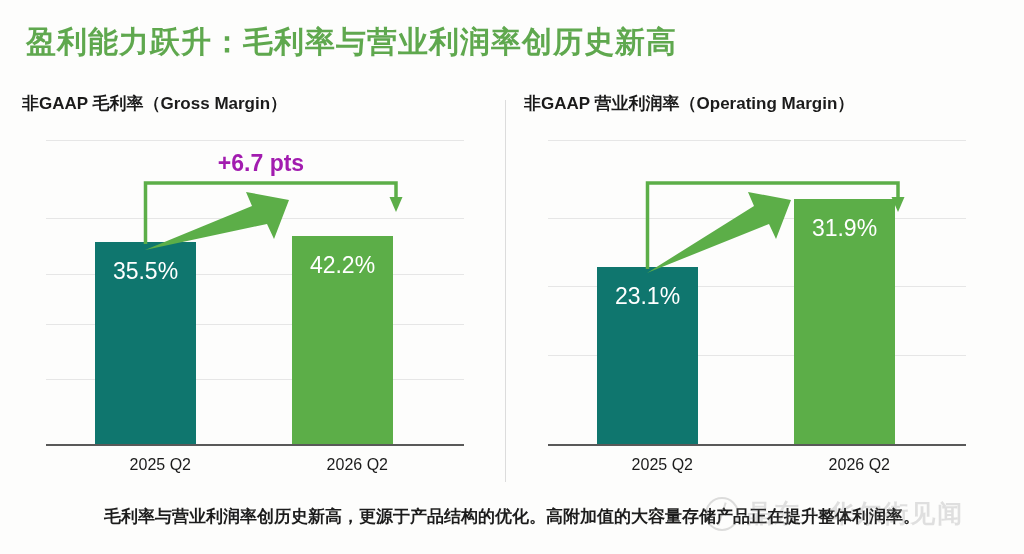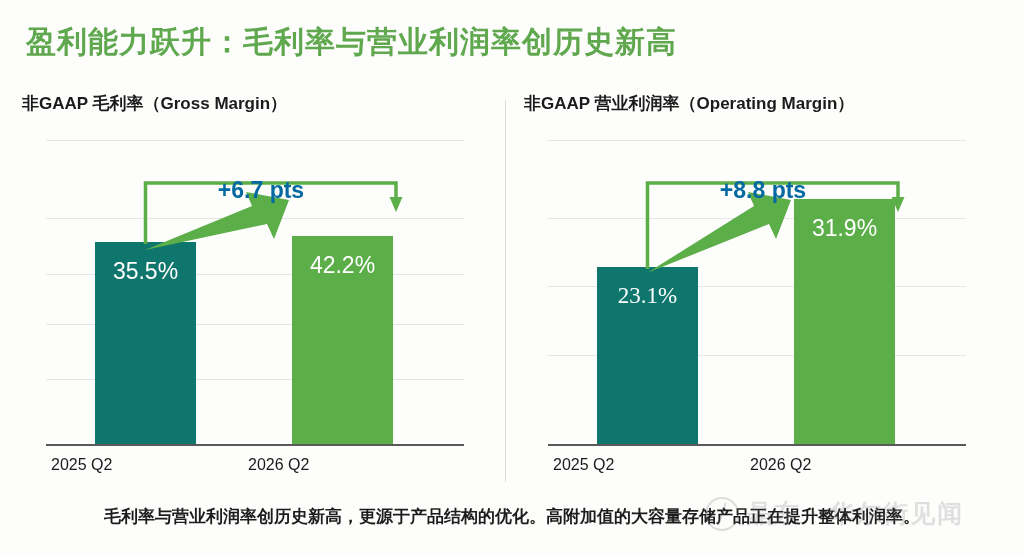--- a/index.html
+++ b/index.html
@@ -100,44 +100,43 @@
     color: #ffffff;
     white-space: nowrap;
   }
 
   .xlabel {
     position: absolute;
     top: 364px;
     font-size: 16px;
     color: #1b1b1b;
     width: 140px;
-    text-align: left;
+    text-align: right;
     white-space: nowrap;
   }
   .xlabel.first  { left: 29px; }
   .xlabel.second { left: 226px; }
 
   .annot-svg {
     position: absolute;
     left: 24px;
     top: 48px;
     width: 418px;
     height: 306px;
     overflow: visible;
     pointer-events: none;
   }
   .delta-label {
     position: absolute;
     font-size: 23px;
     font-weight: bold;
-    color: #0369a1;
+    color: #a21caf;
     white-space: nowrap;
     text-align: center;
     width: 200px;
-    margin-top: 27px;
   }
 
   
   #footer {
     position: absolute;
     left: 0;
     top: 505px;
     width: 1024px;
     text-align: center;
     font-size: 17px;
@@ -227,35 +226,34 @@
   <div class="panel" id="panel-right">
     <div class="panel-title">非GAAP 营业利润率（Operating Margin）</div>
 
     <div class="plot">
       <div class="gridline" style="top:0px;"></div>
       <div class="gridline" style="top:78px;"></div>
       <div class="gridline" style="top:146px;"></div>
       <div class="gridline" style="top:215px;"></div>
       <div class="axis-line"></div>
 
-      <div class="bar gray" style="height:177px;font-family:Liberation Serif, serif;">
+      <div class="bar gray" style="height:177px;">
         <div class="bar-value">23.1%</div>
       </div>
       <div class="bar green" style="height:245px;">
         <div class="bar-value">31.9%</div>
       </div>
     </div>
 
     <svg class="annot-svg" viewBox="0 0 418 306">
       <path d="M 99.5 129 L 99.5 43 L 350 43 L 350 58" fill="none" stroke="#5cae48" stroke-width="3.5" stroke-linecap="butt"></path>
       <polygon points="350,72 343.5,57 356.5,57" fill="#5cae48"></polygon>
       <polygon points="99,133 206,66 200,52 243,60 228,99 221,84" fill="#5cae48"></polygon>
     </svg>
 
-    <div class="delta-label" style="left:139px; top:58px;">+8.8 pts</div>
 
     <div class="xlabel first">2025 Q2</div>
     <div class="xlabel second">2026 Q2</div>
   </div>
 
   <div id="footer">毛利率与营业利润率创历史新高，更源于产品结构的优化。高附加值的大容量存储产品正在提升整体利润率。</div>
 
   <div id="watermark">
     <div class="wm-mark"></div>
     <div class="wm-text">晶东 · 华尔街见闻</div>

